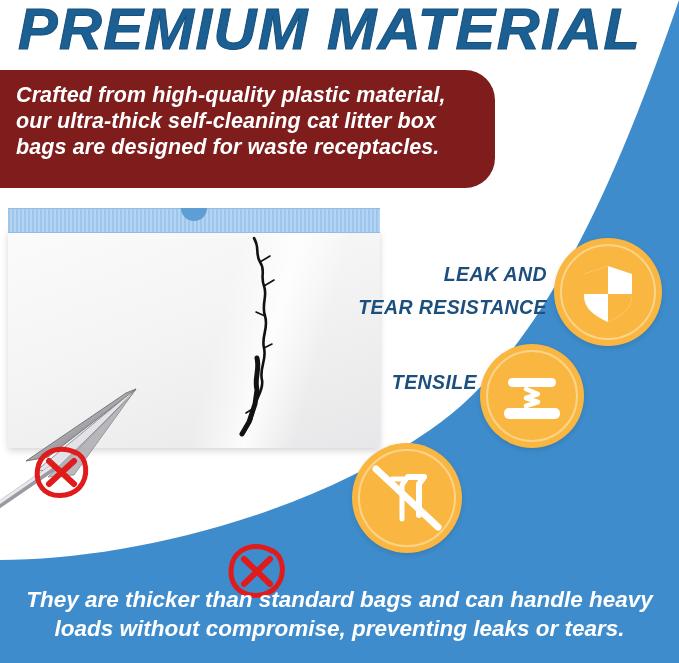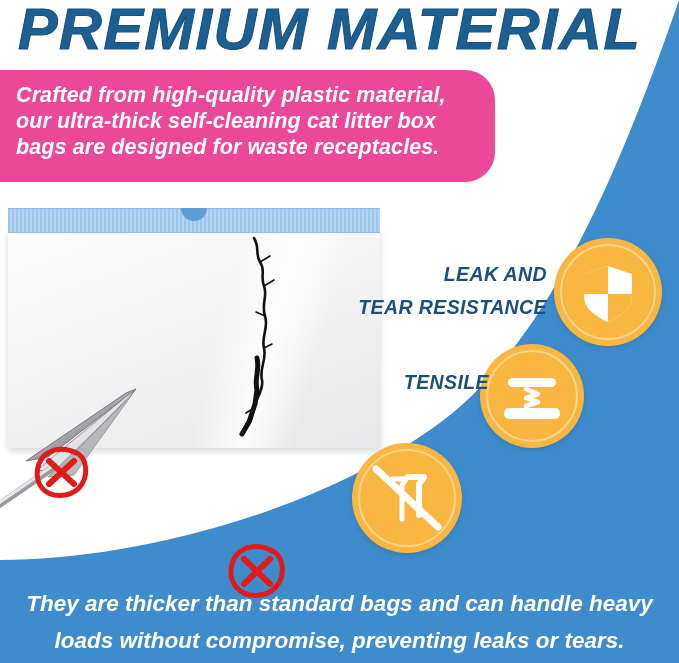--- a/index.html
+++ b/index.html
@@ -14,22 +14,22 @@
   #title{
     position:absolute;left:18px;top:-2px;z-index:6;
     font-family:"Liberation Sans Narrow","Liberation Sans",sans-serif;
     font-weight:700;font-size:57px;line-height:62px;
     letter-spacing:1.5px;color:#1c5f92;white-space:nowrap;
     -webkit-text-stroke:1px #164f7c;
     transform:scaleX(1.04);transform-origin:left center;
   }
   #callout{
     position:absolute;left:0;top:70px;width:495px;z-index:6;
-    background:#ec4899;border-radius:0 30px 30px 0;
-    padding:12px 46px 22px 16px;box-sizing:border-box;
+    background:#7f1d1d;border-radius:0 30px 30px 0;
+    padding:12px 46px 28px 16px;box-sizing:border-box;
   }
   #callout p{
     margin:0;color:#ffffff;font-weight:700;
     font-family:"Liberation Sans Narrow","Liberation Sans",sans-serif;
     font-size:21.5px;line-height:26px;letter-spacing:0.1px;
   }
 
   
   #bag{position:absolute;left:8px;top:208px;width:372px;height:240px;z-index:3;}
   .bag-body{
@@ -62,29 +62,29 @@
   #badge-puncture{left:352px;top:443px;width:110px;height:110px;}
 
   
   .flabel{
     position:absolute;z-index:6;
     font-family:"Liberation Sans Narrow","Liberation Sans",sans-serif;
     font-weight:700;font-size:19.5px;line-height:33px;letter-spacing:0.4px;
     color:#1c4f7d;text-align:right;white-space:pre-line;
   }
   #label-leak{right:132px;top:258px;}
-  #label-tensile{right:190px;top:366px;}
+  #label-tensile{right:202px;top:366px;}
   #label-puncture{left:452px;top:521px;color:#ffffff;text-align:left;}
 
   
   #footer{
     position:absolute;left:0;right:0;top:585px;z-index:6;
     text-align:center;color:#ffffff;font-weight:700;
     font-family:"Liberation Sans Narrow","Liberation Sans",sans-serif;
-    font-size:22.5px;line-height:37px;padding:0 10px;box-sizing:border-box;
+    font-size:22.5px;line-height:29px;padding:0 10px;box-sizing:border-box;
   }
 </style>
 </head>
 <body>
 
 <div id="stage">
 
   <svg id="wave" viewBox="0 0 679 663" preserveAspectRatio="none">
     <path d="M679 0 L679 663 L0 663 L0 560 C 120 560 300 520 430 430 C 545 352 620 170 679 0 Z" fill="#3e8ccc"></path>
   </svg>

